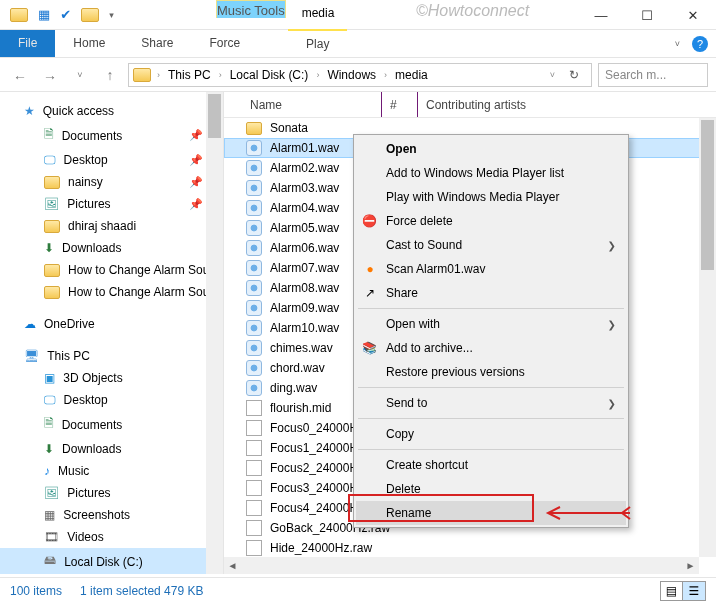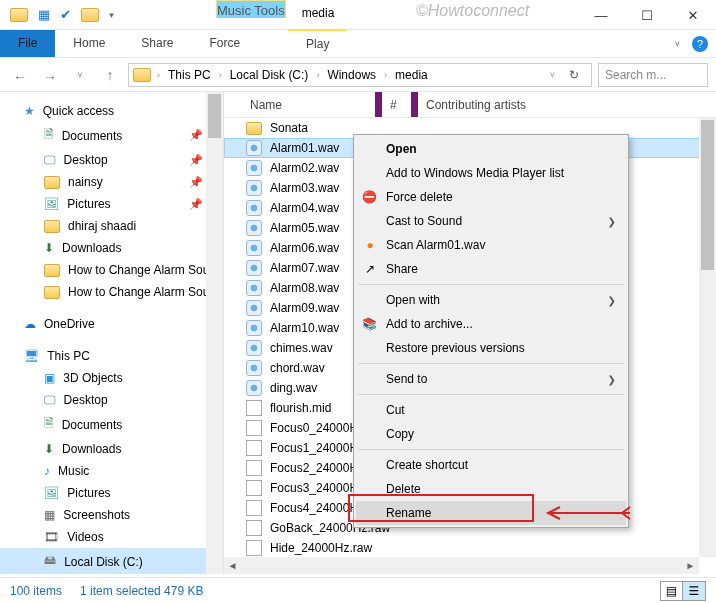--- a/index.html
+++ b/index.html
@@ -9,21 +9,21 @@
 .folder-mini { width: 18px; height: 14px; background: linear-gradient(#ffe9a6,#f5c955); border: 1px solid #d9a93b; border-radius: 2px; }
 .tick { color: #1976d2; font-size: 13px; }
 .chev-d { color: #666; font-size: 9px; }
 .title-ctx { position: absolute; left: 216px; top: 0; display: flex; align-items: flex-start; }
 .ctx-tab { background: #7dd3fc; padding: 2px 0 0; border: 1px solid #ece08a; border-bottom: none; font-size: 13px; color: #555; }
 .title-text { margin-left: 16px; padding-top: 6px; font-size: 12px; }
 .watermark { position: absolute; left: 392px; top: 2px; color: #bbb; font-style: italic; font-size: 16px; margin-left: 24px; }
 .winbtns { position: absolute; right: 0; top: 0; display: flex; }
 .winbtn { width: 46px; height: 30px; display: flex; align-items: center; justify-content: center; color: #333; font-size: 13px; }
 .ribbon { height: 28px; display: flex; align-items: stretch; border-bottom: 1px solid #e5e5e5; position: relative; }
-.file-tab { background: #1979ca; color: #0f172a; padding: 6px 18px; font-size: 12px; }
+.file-tab { background: #1979ca; color: #e5e5e5; padding: 6px 18px; font-size: 12px; }
 .rtab { padding: 6px 18px; color: #444; font-size: 12px; }
 .rtab.play { border-top: 2px solid #ffe14d; margin-top: -1px; }
 .rib-right { position: absolute; right: 8px; top: 6px; display: flex; align-items: center; gap: 12px; }
 .help { width: 16px; height: 16px; border-radius: 50%; background: #1e88e5; color: #fff; font-size: 11px; display: flex; align-items: center; justify-content: center; }
 .addr-row { height: 34px; display: flex; align-items: center; gap: 6px; padding: 0 8px; border-bottom: 1px solid #e5e5e5; }
 .nav-arrow { width: 24px; height: 24px; display: flex; align-items: center; justify-content: center; color: #777; font-size: 14px; }
 .breadcrumb { flex: 1; height: 24px; border: 1px solid #ccc; display: flex; align-items: center; padding: 0 4px; gap: 2px; }
 .bc-sep { color: #888; font-size: 9px; padding: 0 4px; }
 .bc-item { padding: 0 2px; }
 .refresh { width: 26px; color: #555; text-align: center; }
@@ -32,21 +32,21 @@
 .navpane { width: 224px; border-right: 1px solid #e5e5e5; padding: 8px 0 0 0; overflow: hidden; position: relative; }
 .np-item { display: flex; align-items: center; gap: 8px; padding: 3px 20px 3px 24px; white-space: nowrap; min-height: 22px; }
 .np-item.sub { padding-left: 44px; }
 .np-item.sel { background: #cce8ff; }
 .pin { color: #888; font-size: 11px; margin-left: auto; }
 .np-gap { height: 10px; }
 .np-scroll { position: absolute; right: 0; top: 0; bottom: 0; width: 17px; background: #f0f0f0; }
 .np-thumb { position: absolute; right: 2px; top: 2px; width: 13px; height: 44px; background: #c1c1c1; }
 .content { flex: 1; position: relative; }
 .colhdr { height: 26px; border-bottom: 1px solid #e8e8e8; display: flex; align-items: center; padding-left: 18px; color: #444; }
-.ch { border-right: 7px solid #701a75; padding: 0 8px; height: 100%; display: flex; align-items: center; }
+.ch { border-right: 1px solid #701a75; padding: 0 8px; height: 100%; display: flex; align-items: center; }
 .files { }
 .frow { display: flex; align-items: center; gap: 8px; padding: 1px 0 1px 22px; height: 20px; white-space: nowrap; }
 .frow.sel { background: #cce8ff; border: 1px solid #99d1ff; padding-left: 21px; }
 .ic-folder { width: 16px; height: 13px; background: linear-gradient(#ffe9a6,#f5c955); border: 1px solid #d9a93b; border-radius: 2px; flex-shrink: 0; }
 .ic-audio { width: 16px; height: 16px; border: 1px solid #8fb8e0; border-radius: 3px; background: radial-gradient(circle at 50% 50%, #6fb0e8 35%, #e4f0fb 36%); flex-shrink: 0; }
 .ic-generic { width: 16px; height: 16px; border: 1px solid #aaa; background: #fff; flex-shrink: 0; }
 .c-scroll { position: absolute; right: 0; top: 26px; bottom: 17px; width: 17px; background: #f0f0f0; }
 .c-thumb { position: absolute; right: 2px; top: 2px; width: 13px; height: 150px; background: #c1c1c1; }
 .c-hscroll { position: absolute; left: 0; right: 17px; bottom: 0; height: 17px; background: #f0f0f0; display: flex; align-items: center; }
 .c-harrow { width: 17px; text-align: center; color: #666; font-size: 10px; }
@@ -338,20 +338,23 @@
 </div>
 
 <div class="ctxmenu" id="ctx">
     <div class="cm-item" style="font-weight: 600;">
       <span>Open</span>
     </div>
     <div class="cm-item">
       <span>Add to Windows Media Player list</span>
     </div>
     <div class="cm-item">
+      <span>Play with Windows Media Player</span>
+    </div>
+    <div class="cm-item">
       <span class="cm-ic">⛔</span>
       <span>Force delete</span>
     </div>
     <div class="cm-item">
       <span>Cast to Sound</span>
       <span class="sub-arrow">❯</span>
     </div>
     <div class="cm-item">
       <span class="cm-ic" style="color: rgb(255, 122, 0);">●</span>
       <span>Scan Alarm01.wav</span>
@@ -371,23 +374,20 @@
     </div>
     <div class="cm-item">
       <span>Restore previous versions</span>
     </div>
     <div class="cm-sep"></div>
     <div class="cm-item">
       <span>Send to</span>
       <span class="sub-arrow">❯</span>
     </div>
     <div class="cm-sep"></div>
-    <div class="cm-item">
-      <span>Cut</span>
-    </div>
     <div class="cm-item">
       <span>Copy</span>
     </div>
     <div class="cm-sep"></div>
     <div class="cm-item">
       <span>Create shortcut</span>
     </div>
     <div class="cm-item">
       <span>Delete</span>
     </div>

